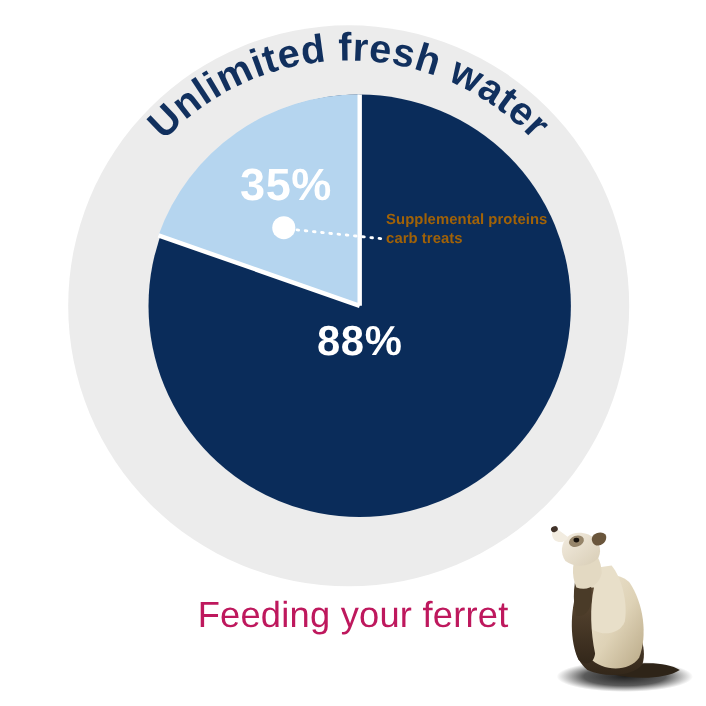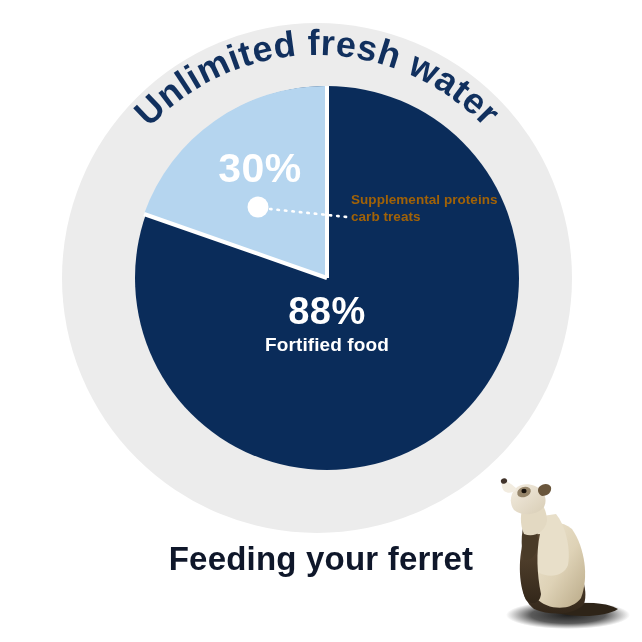--- a/index.html
+++ b/index.html
@@ -81,23 +81,23 @@
     letter-spacing: 0.05px;
   }
 
   
   #caption {
     position: absolute;
     left: 0;
     top: 540px;
     width: 642px;
     text-align: center;
-    color: #0f172a;
+    color: #be185d;
     font-size: 33px;
-    font-weight: 700;
+    font-weight: 400;
     letter-spacing: 0.2px;
   }
 
   
   #ferret {
     position: absolute;
     left: 496px;
     top: 478px;
     width: 146px;
     height: 164px;
@@ -172,25 +172,24 @@
       <ellipse cx="504" cy="481" rx="3.2" ry="2.6" fill="#41332a" transform="rotate(-24 504 481)"></ellipse>
 
       <ellipse cx="524" cy="492" rx="7" ry="5" fill="#7a6547" opacity="0.75" transform="rotate(-20 524 492)"></ellipse>
 
       <ellipse cx="524" cy="491" rx="2.6" ry="2.2" fill="#17110b"></ellipse>
 
       <path d="M 539 487 C 543 483 549 483 551 487 C 552 492 548 496 542 496 C 538 494 537 490 539 487 Z" fill="#6a563c"></path>
     </g>
   </svg>
 
-  <div class="pie-label" id="label-20-pct">30%</div>
+  <div class="pie-label" id="label-20-pct">35%</div>
 
   <div class="pie-label" id="label-80-pct">88%</div>
 
-  <div class="pie-label" id="label-80-desc">Fortified food</div>
 
   <div id="callout-text">
     <div>Supplemental proteins</div>
     <div>carb treats</div>
   </div>
 
   <div id="caption">Feeding your ferret</div>
 
 </div>
 

